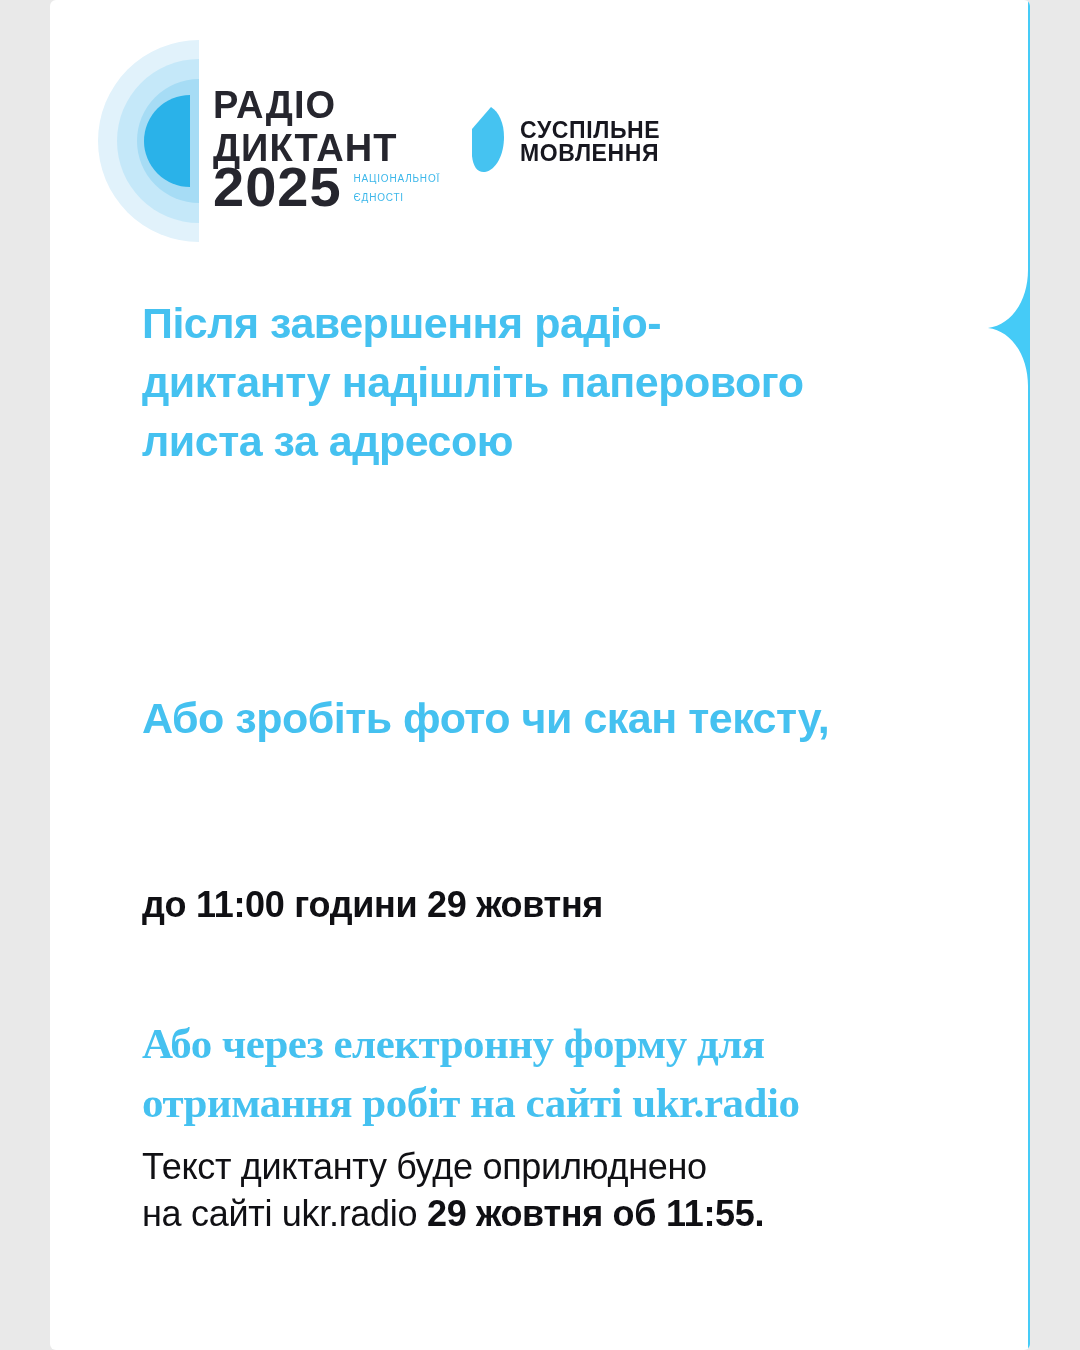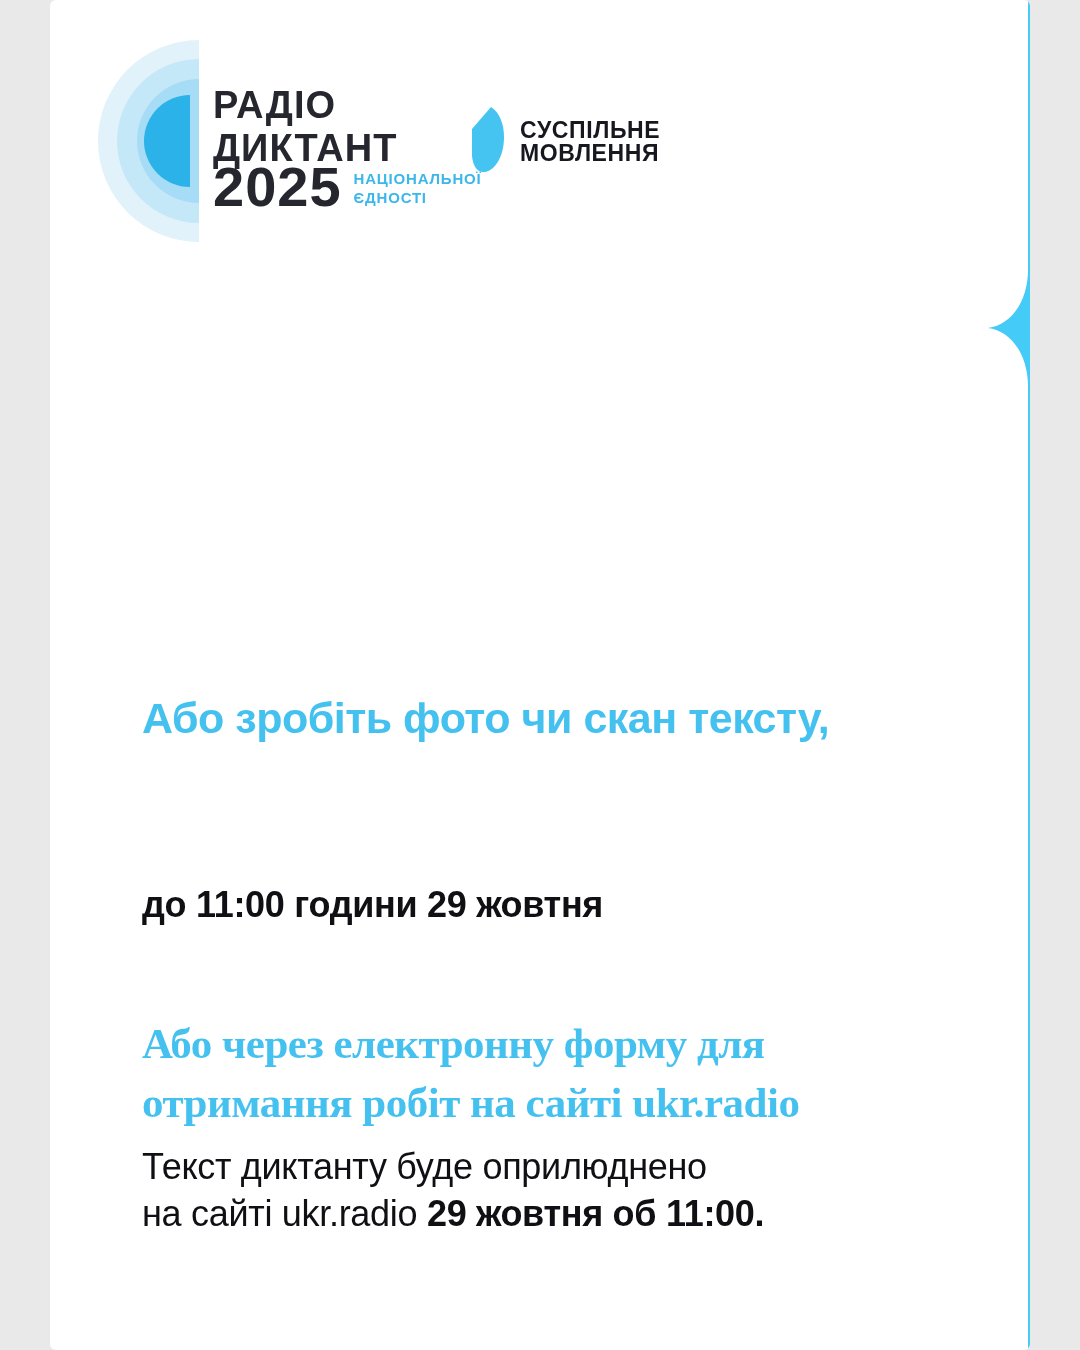--- a/index.html
+++ b/index.html
@@ -20,21 +20,21 @@
   .canvas{
     position:relative;width:980px;height:1350px;
     background:#ffffff;overflow:hidden;margin:0 auto;border-radius:6px;
   }
   .accent-bar-svg{position:absolute;top:0;left:0;width:1080px;height:1350px;pointer-events:none;}
   .logo-rings{position:absolute;top:0;left:0;}
   .logo-text{position:absolute;left:163px;top:84px;color:var(--logo-ink);
     font-weight:700;font-size:38px;line-height:43px;letter-spacing:1px;}
   .logo-year-row{position:absolute;left:163px;top:166px;display:flex;align-items:flex-start;gap:12px;}
   .logo-year{color:var(--logo-ink);font-weight:700;font-size:56px;line-height:42px;letter-spacing:1px;}
-  .logo-tagline{color:var(--tagline);font-weight:700;font-size:15px;line-height:19px;
+  .logo-tagline{color:var(--tagline);font-weight:400;font-size:10px;line-height:19px;
     letter-spacing:0.8px;padding-top:3px;}
   .suspilne{position:absolute;left:421px;top:107px;display:flex;align-items:center;gap:15px;}
   .suspilne-word{color:#17171F;font-weight:700;font-size:23px;line-height:23.5px;
     letter-spacing:0.6px;padding-top:4px;}
   .h-blue{position:absolute;left:92px;color:var(--accent);font-weight:700;
     font-size:43px;line-height:59px;letter-spacing:-0.5px;}
   .body-text{position:absolute;left:92px;color:var(--ink);
     font-size:36px;line-height:47px;letter-spacing:-0.3px;}
   .b{font-weight:700;}
   .r{font-weight:400;}
@@ -77,28 +77,33 @@
   <div class="suspilne">
     <svg width="34" height="66" viewBox="0 0 34 66" aria-hidden="true">
       <path fill="#45C3F1" d="M20 0 C28 5 33 16 33 30 C33 48 25 63 14 65 C7 66 2 60 1 49 L1 22 Z"></path>
     </svg>
     <div class="suspilne-word">
       <div>СУСПІЛЬНЕ</div>
       <div>МОВЛЕННЯ</div>
     </div>
   </div>
 
+  <div class="h-blue" style="top:294px;">
+    <div>Після завершення радіо-</div>
+    <div>диктанту надішліть паперового</div>
+    <div>листа за адресою</div>
+  </div>
 
   <div class="h-blue" style="top:689px;">
     <div>Або зробіть фото чи скан тексту,</div>
   </div>
   <div class="body-text b" style="top:881px;">до 11:00 години 29 жовтня</div>
 
   <div class="h-blue" style="top:1014px;font-family:Liberation Serif, serif;">
     <div>Або через електронну форму для</div>
     <div>отримання робіт на сайті ukr.radio</div>
   </div>
   <div class="body-text" style="top:1143px;">
     <div class="r">Текст диктанту буде оприлюднено</div>
-    <div><span class="r">на сайті ukr.radio </span><span class="b">29 жовтня об 11:00.</span></div>
+    <div><span class="r">на сайті ukr.radio </span><span class="b">29 жовтня об 11:55.</span></div>
   </div>
 
 </div>
 
 </body></html>

